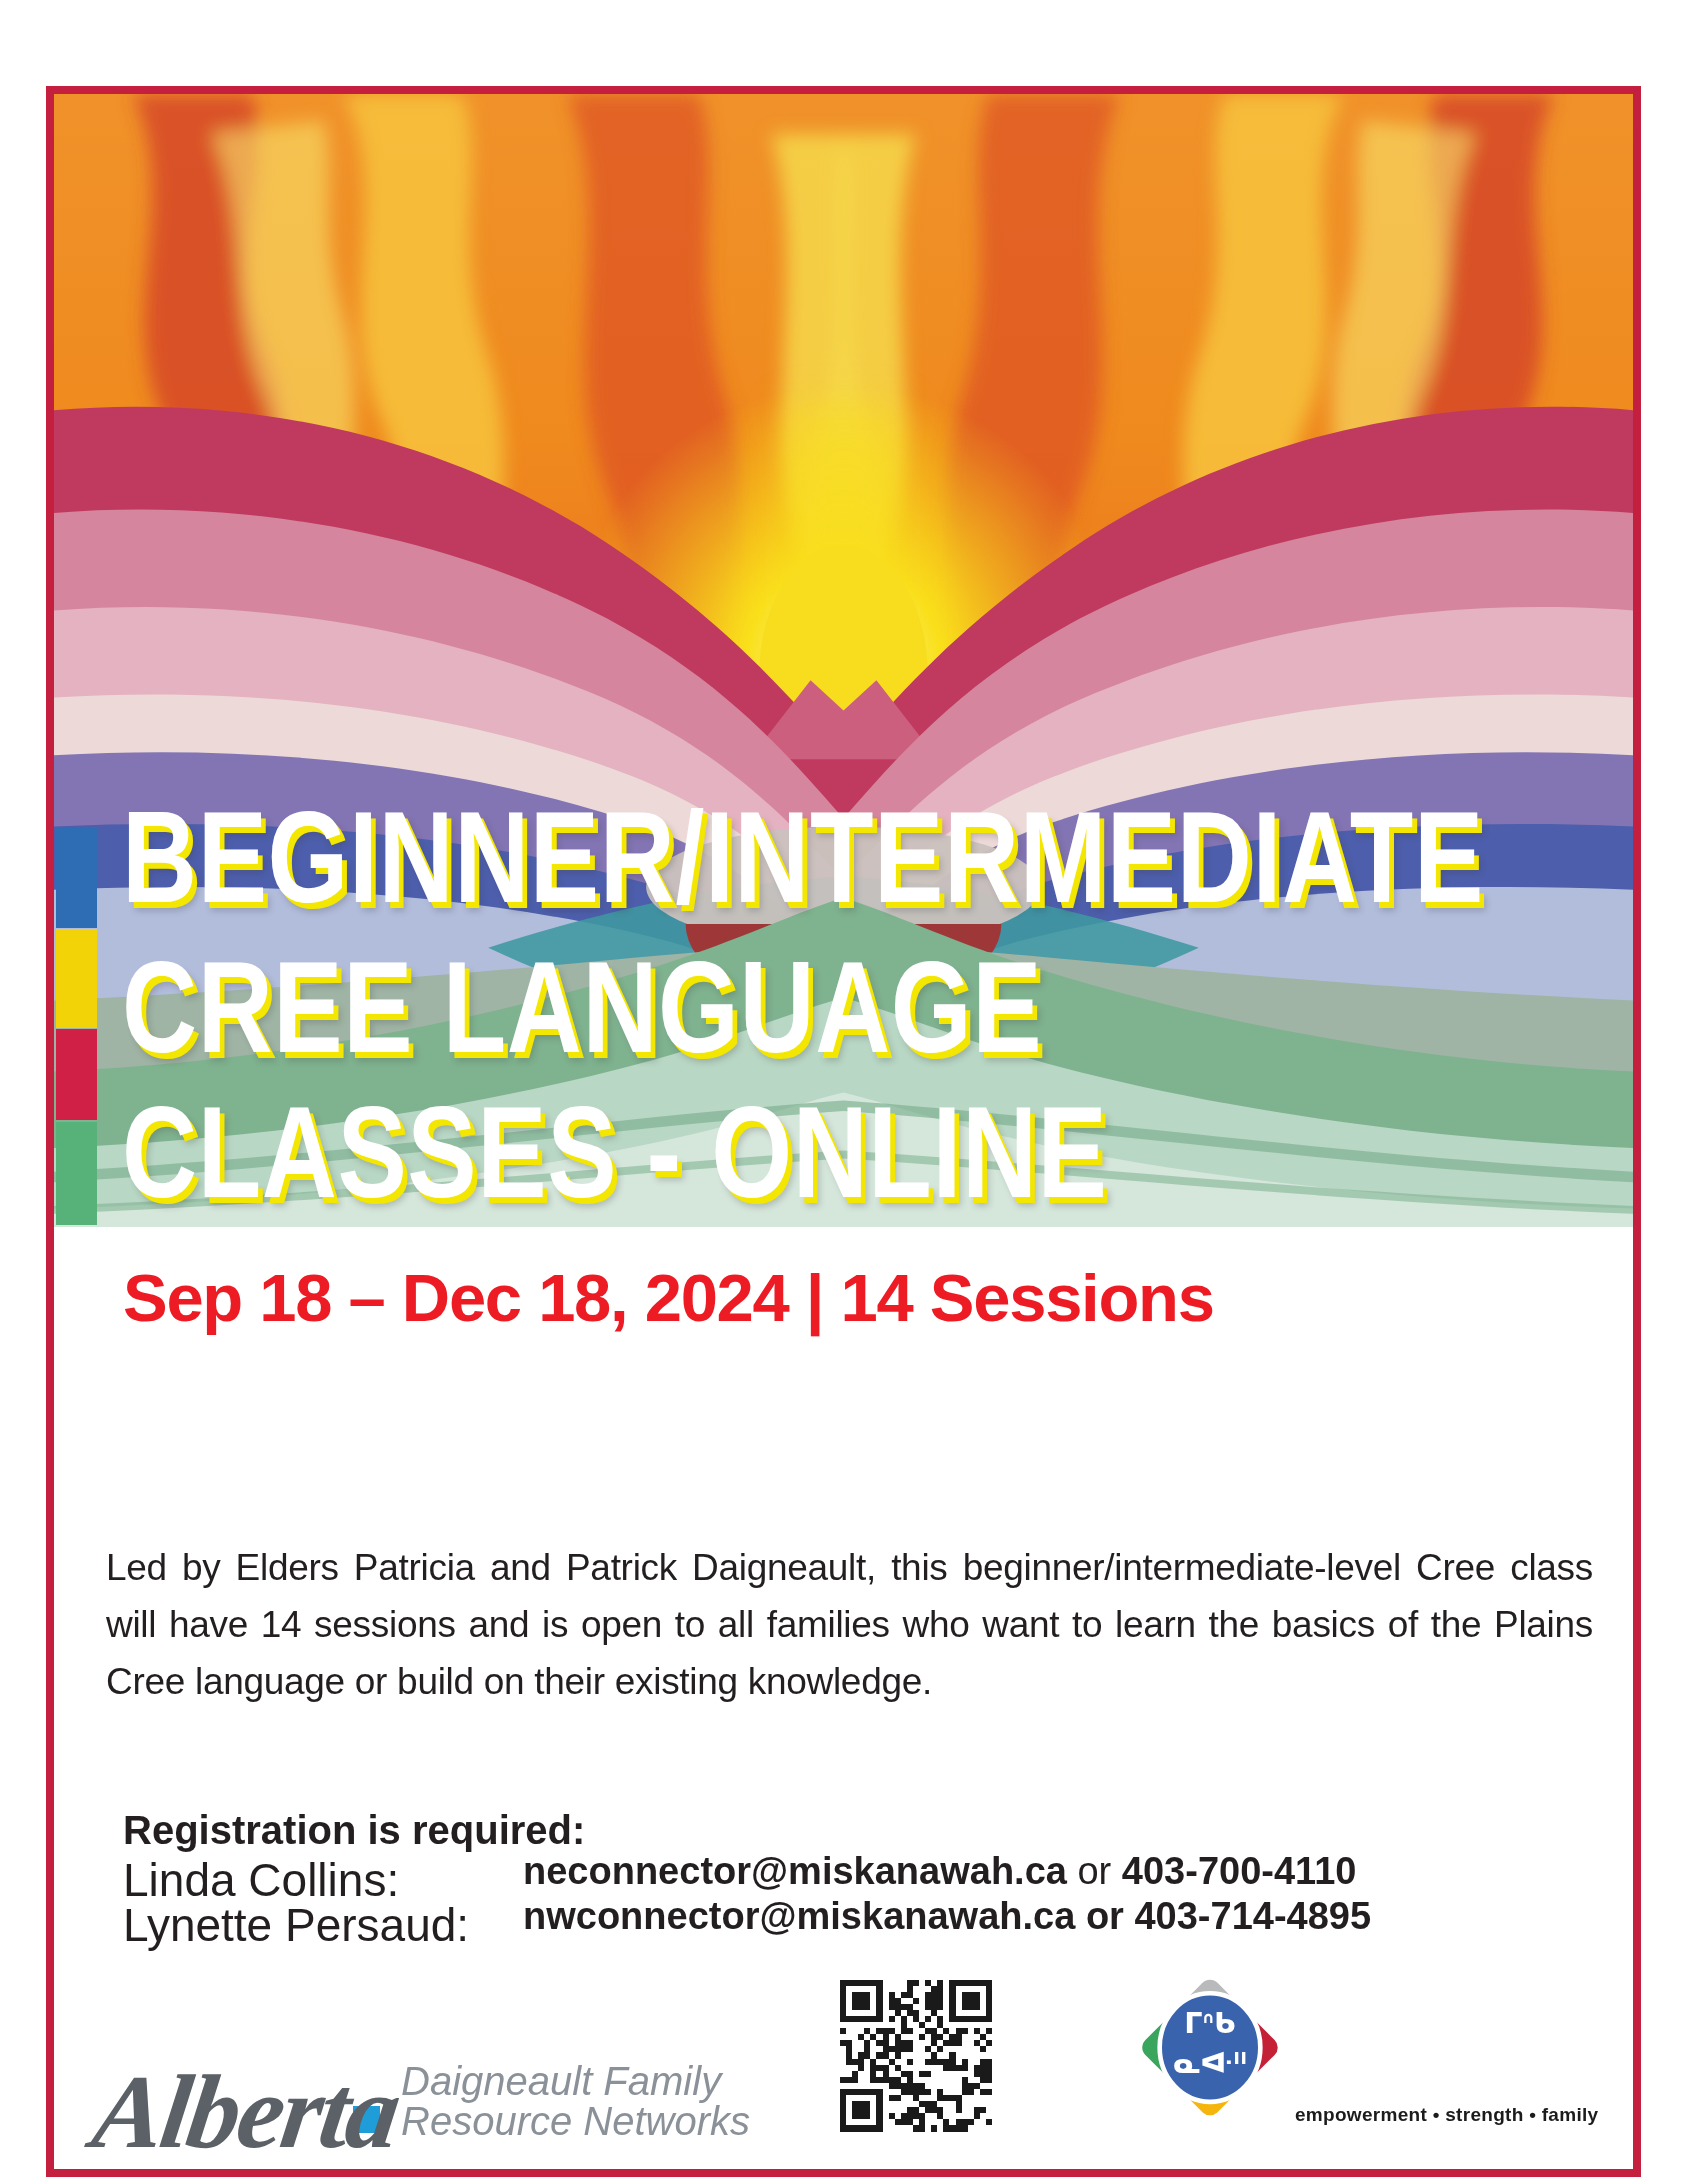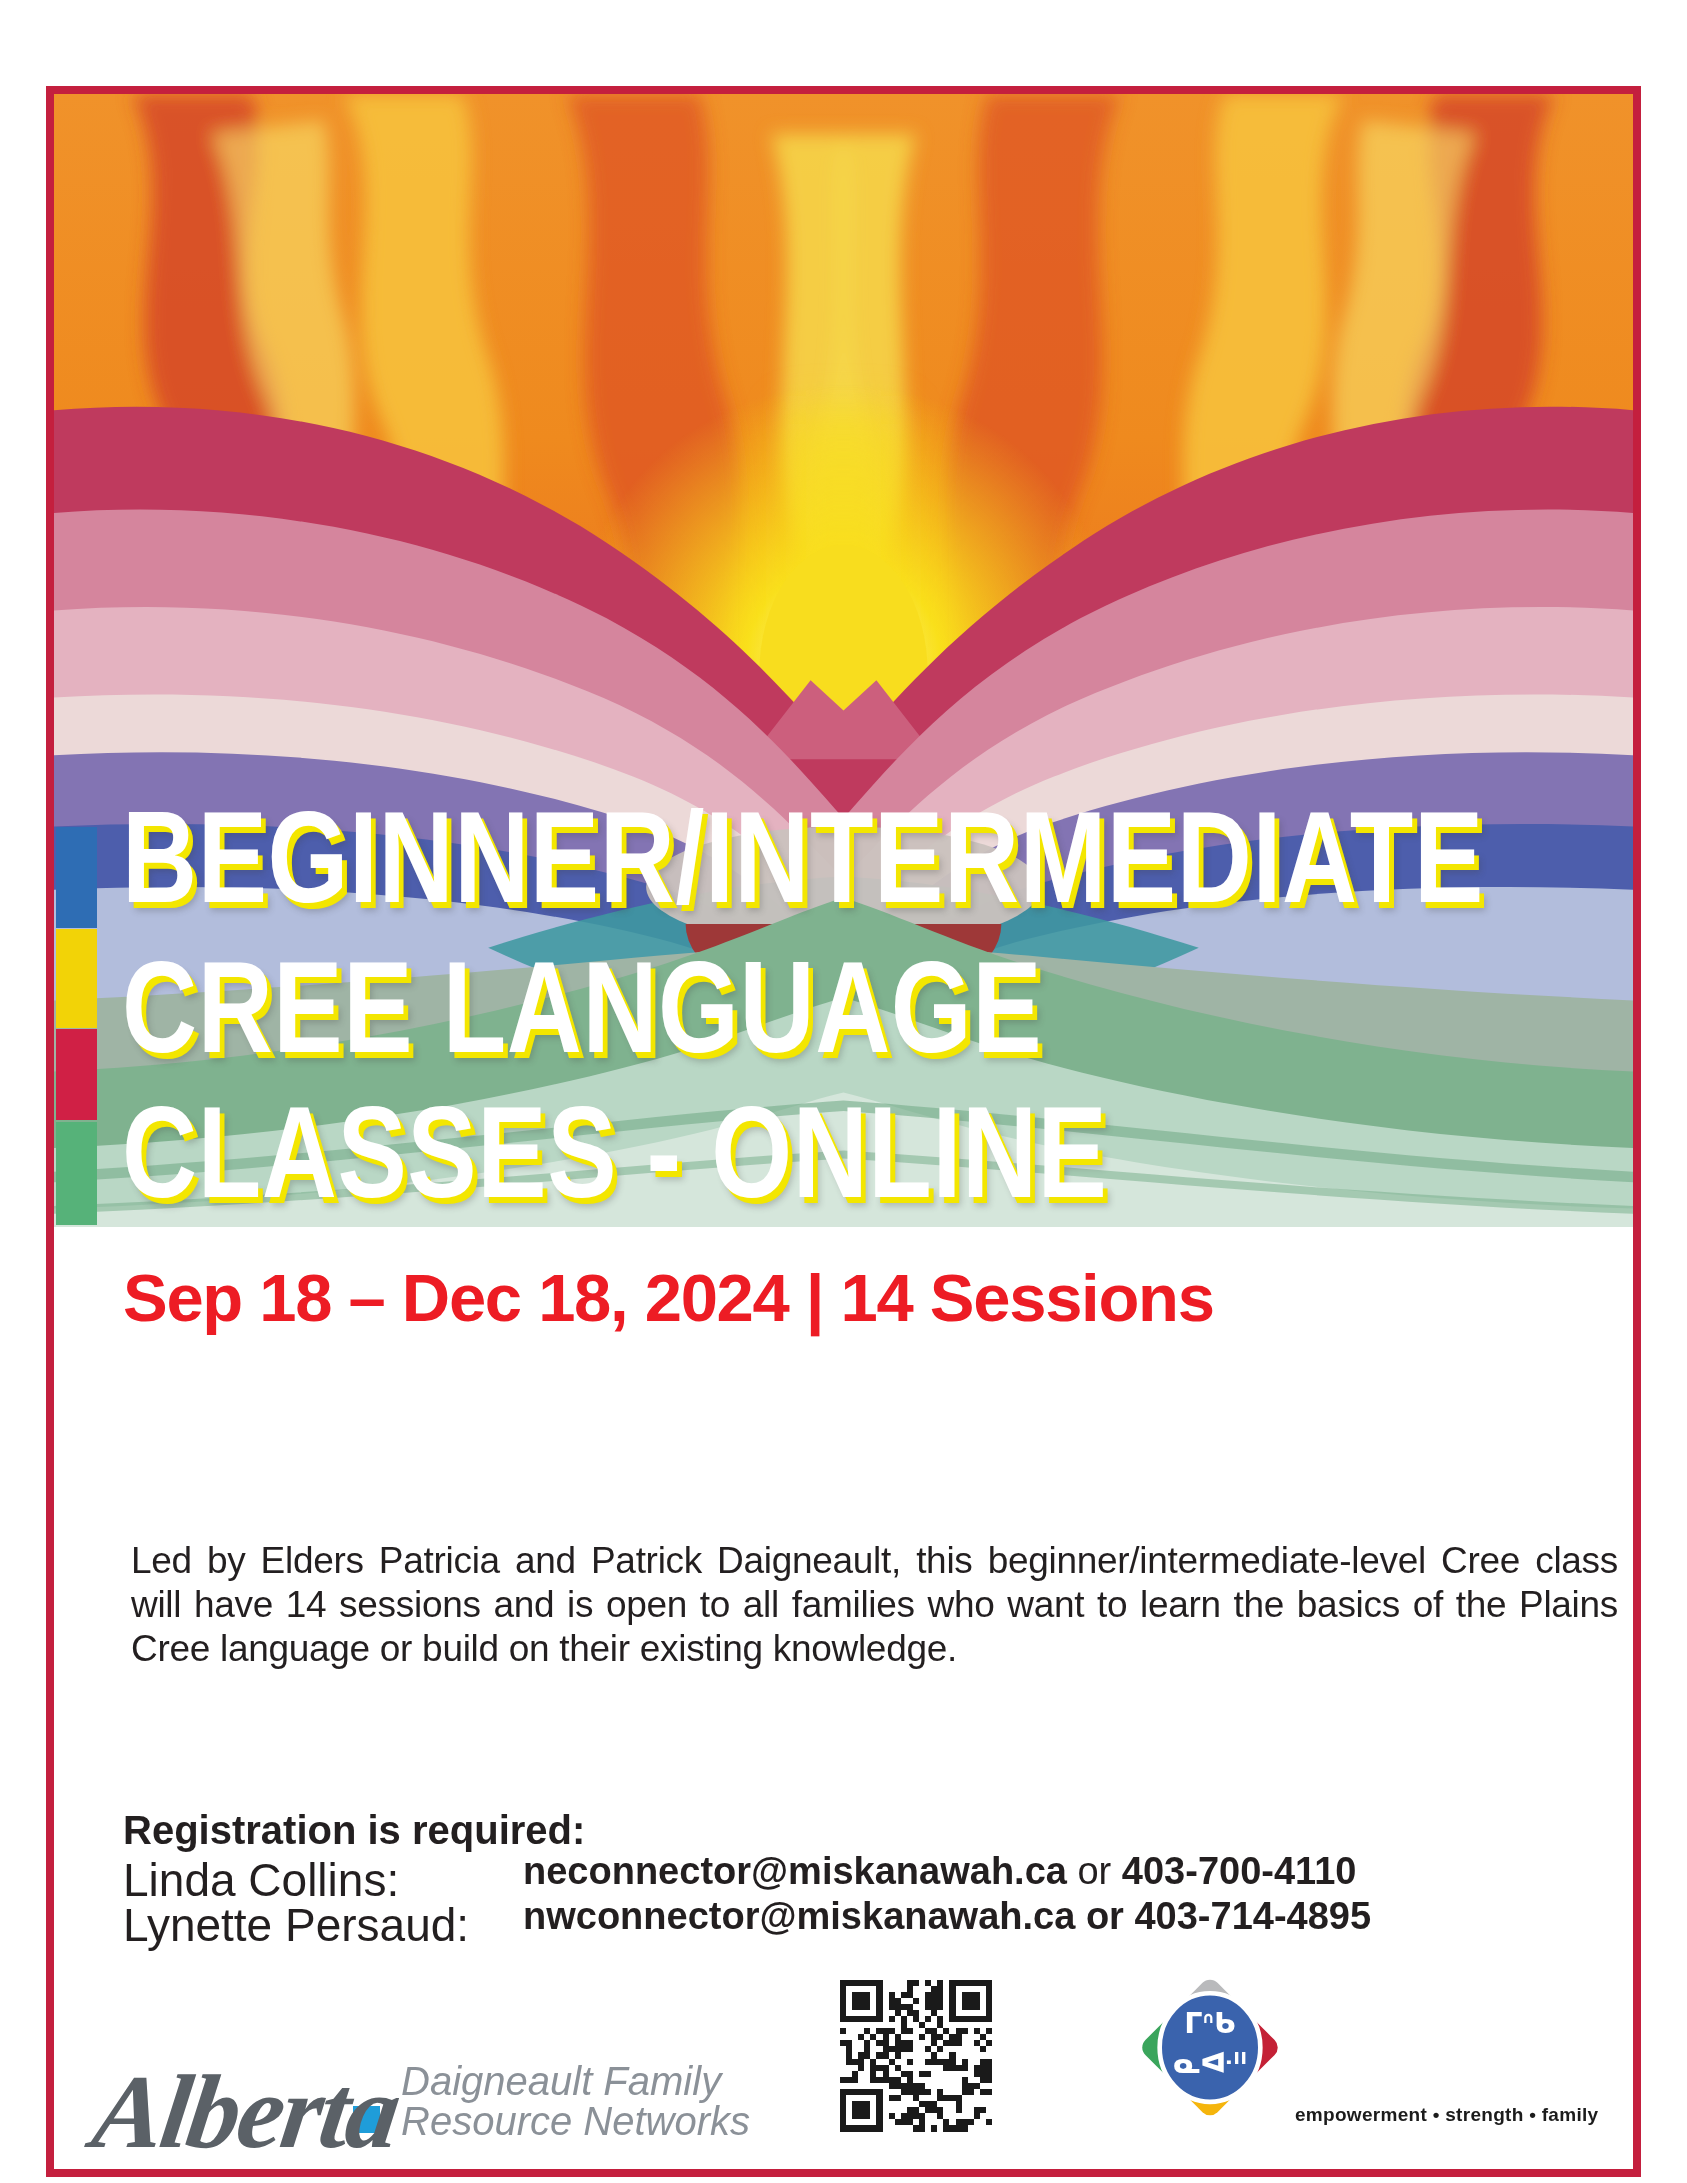--- a/index.html
+++ b/index.html
@@ -33,22 +33,22 @@
     font-weight:bold;font-size:67px;line-height:1.25;letter-spacing:-1.3px;
     color:var(--accent_red,#ed1c24);
   }
   .date-line{top:1216px;} .time-line{top:1305px;}
   .location-line{
     position:absolute;left:123px;top:1393px;white-space:nowrap;z-index:10;
     font-weight:bold;font-size:69px;letter-spacing:-0.7px;color:var(--text_dark,#231f20);
   }
   
   .description{
-    position:absolute;left:131px;top:1499px;width:1487px;z-index:10;
-    font-size:37px;line-height:44px;letter-spacing:-0.3px;text-align:justify;color:var(--text_dark,#231f20);
+    position:absolute;left:106px;top:1499px;width:1487px;z-index:10;
+    font-size:37px;line-height:57px;letter-spacing:-0.3px;text-align:justify;color:var(--text_dark,#231f20);
   }
   .notice{
     position:absolute;left:123px;top:1684px;width:1487px;z-index:10;
     font-size:37px;letter-spacing:-0.3px;color:var(--text_dark,#231f20);
   }
   
   .reg-heading{position:absolute;left:123px;top:1768px;font-size:40px;font-weight:bold;color:var(--text_dark,#231f20);z-index:10;}
   .contact-name{position:absolute;left:123px;font-size:46px;color:var(--text_dark,#231f20);white-space:nowrap;z-index:10;}
   .contact-info{position:absolute;left:523px;font-size:38px;font-weight:bold;color:var(--text_dark,#231f20);white-space:nowrap;z-index:10;}
   .row-1 .contact-name{top:1813px;} .row-1 .contact-info{top:1810px;}

